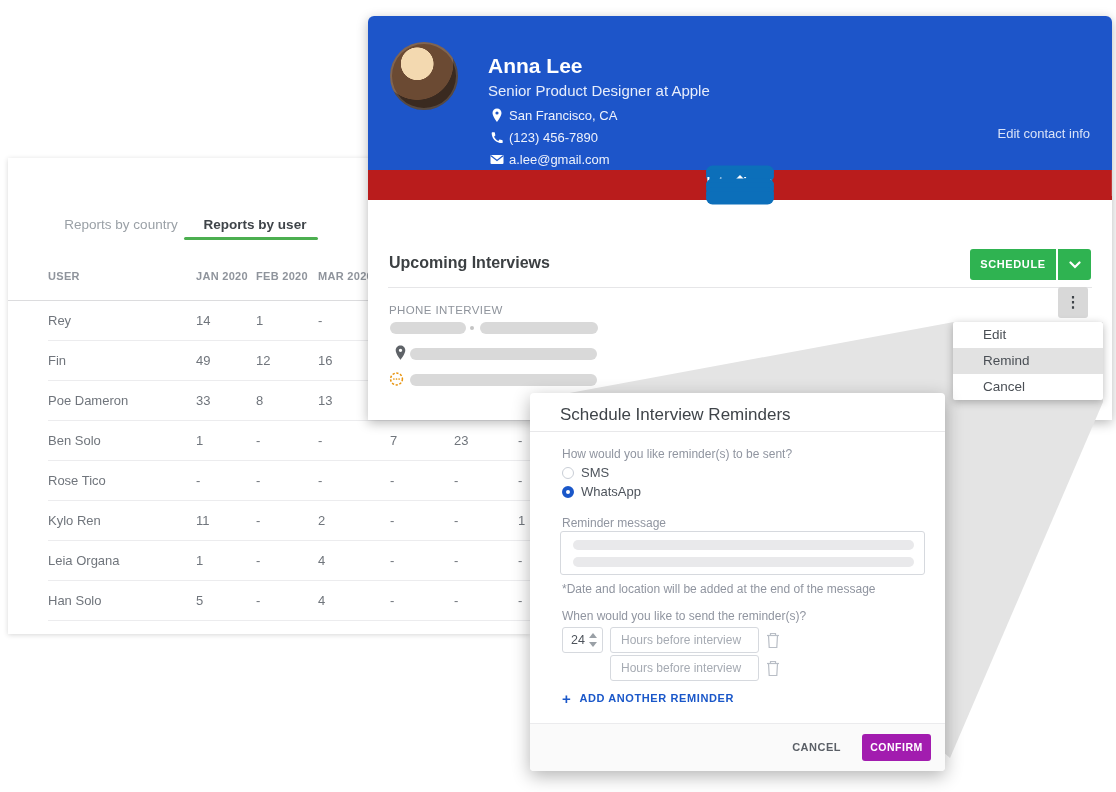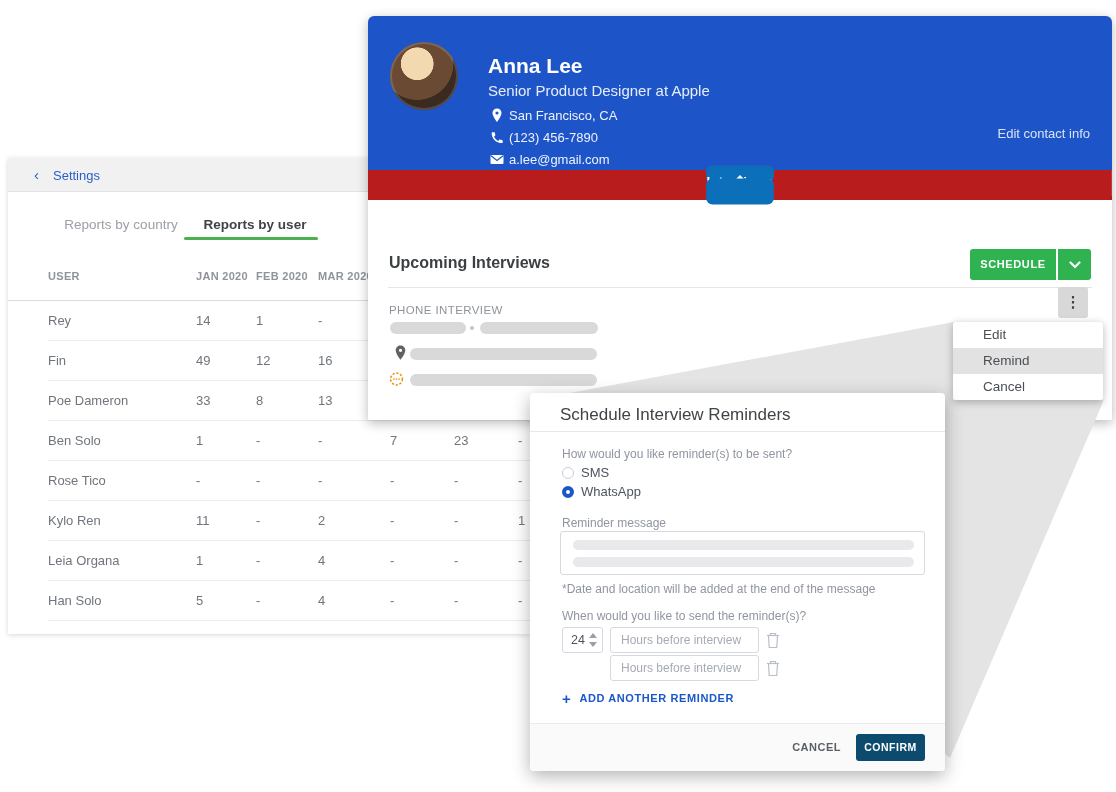--- a/index.html
+++ b/index.html
@@ -107,34 +107,29 @@
   .stepper-arrows .down { position:absolute; bottom:0; left:0; width:0; height:0; border-left:4px solid transparent; border-right:4px solid transparent; border-top:5px solid #9aa0a6; }
   .hours-box { position:absolute; left:80px; width:149px; height:26px; border:1px solid #d6d9de; border-radius:3px;
      font-size:12px; color:#a6abb3; line-height:24px; padding-left:10px; }
   #hours-1 { top:234px; } #hours-2 { top:262px; }
   .trash { position:absolute; left:236px; width:14px; height:17px; cursor:pointer; }
   #trash-1 { top:239px; } #trash-2 { top:267px; }
   #add-reminder { position:absolute; left:32px; top:297px; color:#1a57c9; cursor:pointer; font-size:11px; font-weight:bold; letter-spacing:.6px; }
   #add-reminder .plus { font-size:15px; font-weight:bold; vertical-align:-2px; margin-right:8px; }
   #modal-footer { position:absolute; left:0; right:0; top:330px; height:48px; background:#fafafa; border-top:1px solid #ebebed; border-radius:0 0 4px 4px; }
   #cancel-btn { position:absolute; right:104px; top:17px; font-size:11px; font-weight:bold; color:#5a5f66; letter-spacing:.5px; cursor:pointer; }
-  #confirm-btn { position:absolute; right:20px; top:10px; width:69px; height:27px; background:#0c4a6e; border-radius:3px;
+  #confirm-btn { position:absolute; right:14px; top:10px; width:69px; height:27px; background:#a21caf; border-radius:3px;
      color:#fff; font-size:10.5px; font-weight:bold; letter-spacing:.5px; text-align:center; line-height:27px; cursor:pointer; }
 </style>
 </head>
 <body>
 
 <div id="page">
 
   <div id="reports-panel">
-    <div id="reports-topbar">
-      <div id="breadcrumb">
-        <span class="chev">‹</span><span>Settings</span>
-      </div>
-    </div>
     <div class="rtab" id="rtab-country">Reports by country</div>
     <div class="rtab" id="rtab-user">Reports by user</div>
     <div id="rtab-underline"></div>
     <div id="table-head">
         <span class="cell col-user">USER</span>
         <span class="cell col-1">JAN 2020</span>
         <span class="cell col-2">FEB 2020</span>
         <span class="cell col-3">MAR 2020</span>
         <span class="cell col-4"></span>
         <span class="cell col-5"></span>

